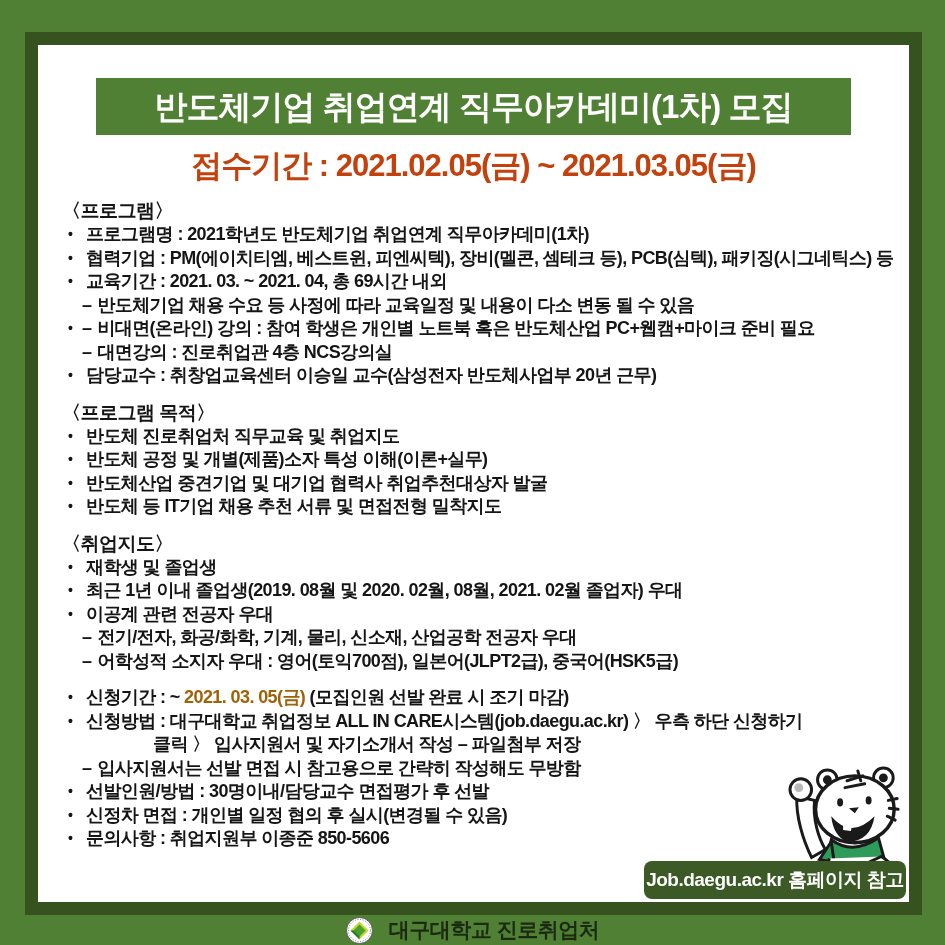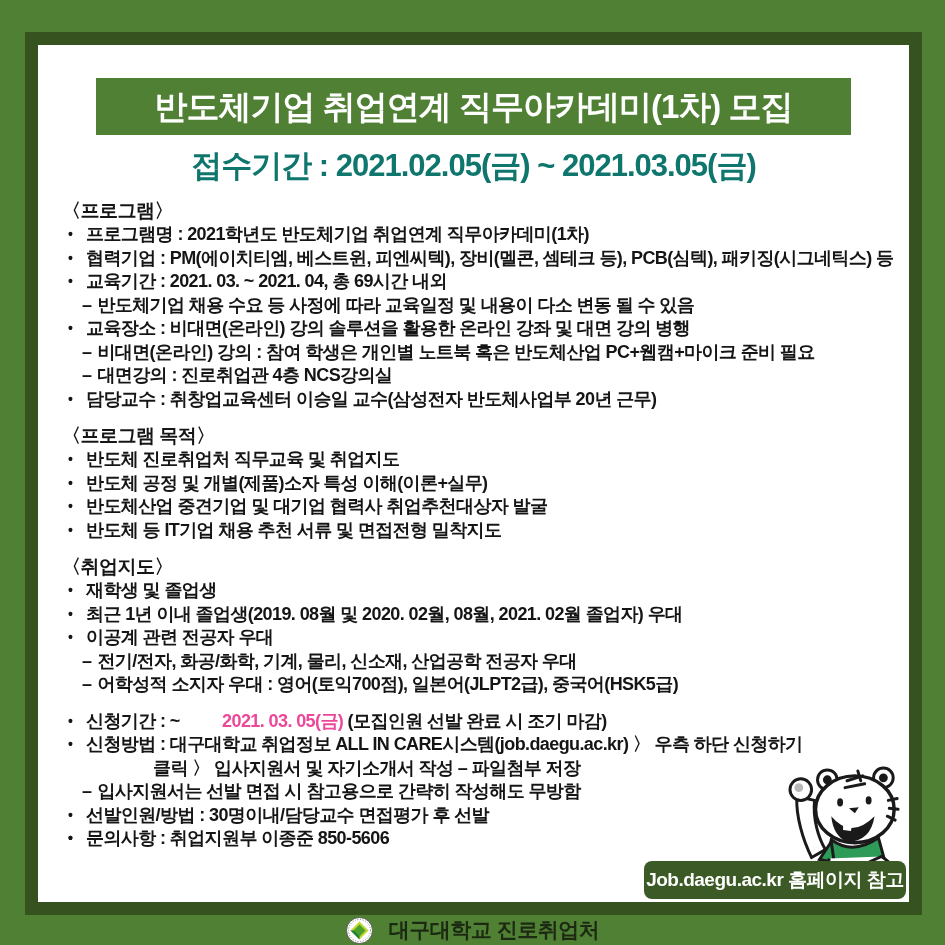--- a/index.html
+++ b/index.html
@@ -10,21 +10,21 @@
     --scarf:#2f9b59;
   }
   html,body{margin:0;padding:0;}
   body{width:945px;height:945px;font-family:"Liberation Sans",sans-serif;}
   .poster{position:relative;width:945px;height:945px;background:var(--green);overflow:hidden;}
   .frame{position:absolute;left:25px;top:32px;width:897px;height:883px;background:#fff;
          border:13px solid var(--dark);box-sizing:border-box;overflow:hidden;}
   .banner{margin:33px auto 0;width:755px;height:57px;background:var(--green);
           color:#fff;font-size:33px;font-weight:bold;text-align:center;line-height:57px;
           letter-spacing:-1px;white-space:nowrap;}
-  .subtitle{margin-top:10px;text-align:center;font-size:31px;font-weight:bold;color:#0f766e;
+  .subtitle{margin-top:10px;text-align:center;font-size:31px;font-weight:bold;color:#c2410c;
             letter-spacing:-1px;line-height:42px;white-space:nowrap;}
   .sections{margin-top:12px;padding-left:8px;color:#151515;}
   .section{margin-bottom:13px;}
   .heading{font-size:19px;font-weight:bold;line-height:24px;letter-spacing:-0.5px;white-space:nowrap;margin-left:16px;}
   .item{position:relative;font-size:18px;font-weight:bold;line-height:23.5px;
         letter-spacing:-0.6px;white-space:nowrap;}
   .item .marker{display:inline-block;}
   .item.l1{padding-left:40px;}
   .item.l1 .marker{position:absolute;left:22px;top:0;font-size:14px;}
   .item.l2{padding-left:36px;}
@@ -47,47 +47,47 @@
   <div class="frame">
     <div class="banner">반도체기업 취업연계 직무아카데미(1차) 모집</div>
     <div class="subtitle">접수기간 : 2021.02.05(금) ~ 2021.03.05(금)</div>
     <div class="sections" id="sections">
         <div class="section">
           <div class="heading">〈프로그램〉</div>
           <div class="item l1"><span class="marker">•</span><span>프로그램명 : 2021학년도 반도체기업 취업연계 직무아카데미(1차)</span></div>
           <div class="item l1"><span class="marker">•</span><span>협력기업 : PM(에이치티엠, 베스트윈, 피엔씨텍), 장비(멜콘, 셈테크 등), PCB(심텍), 패키징(시그네틱스) 등</span></div>
           <div class="item l1"><span class="marker">•</span><span>교육기간 : 2021. 03. ~ 2021. 04, 총 69시간 내외</span></div>
           <div class="item l2"><span class="marker">–</span><span>반도체기업 채용 수요 등 사정에 따라 교육일정 및 내용이 다소 변동 될 수 있음</span></div>
-          <div class="item l1"><span class="marker">•</span><span>교육장소 : 비대면(온라인) 강의 솔루션을 활용한 온라인 강좌 및 대면 강의 병행</span></div>
+          <div class="item l1"><span class="marker">•</span></div>
           <div class="item l2"><span class="marker">–</span><span>비대면(온라인) 강의 : 참여 학생은 개인별 노트북 혹은 반도체산업 PC+웹캠+마이크 준비 필요</span></div>
           <div class="item l2"><span class="marker">–</span><span>대면강의 : 진로취업관 4층 NCS강의실</span></div>
           <div class="item l1"><span class="marker">•</span><span>담당교수 : 취창업교육센터 이승일 교수(삼성전자 반도체사업부 20년 근무)</span></div>
         </div>
         <div class="section">
           <div class="heading">〈프로그램 목적〉</div>
           <div class="item l1"><span class="marker">•</span><span>반도체 진로취업처 직무교육 및 취업지도</span></div>
           <div class="item l1"><span class="marker">•</span><span>반도체 공정 및 개별(제품)소자 특성 이해(이론+실무)</span></div>
           <div class="item l1"><span class="marker">•</span><span>반도체산업 중견기업 및 대기업 협력사 취업추천대상자 발굴</span></div>
           <div class="item l1"><span class="marker">•</span><span>반도체 등 IT기업 채용 추천 서류 및 면접전형 밀착지도</span></div>
         </div>
         <div class="section">
           <div class="heading">〈취업지도〉</div>
           <div class="item l1"><span class="marker">•</span><span>재학생 및 졸업생</span></div>
           <div class="item l1"><span class="marker">•</span><span>최근 1년 이내 졸업생(2019. 08월 및 2020. 02월, 08월, 2021. 02월 졸업자) 우대</span></div>
           <div class="item l1"><span class="marker">•</span><span>이공계 관련 전공자 우대</span></div>
           <div class="item l2"><span class="marker">–</span><span>전기/전자, 화공/화학, 기계, 물리, 신소재, 산업공학 전공자 우대</span></div>
           <div class="item l2"><span class="marker">–</span><span>어학성적 소지자 우대 : 영어(토익700점), 일본어(JLPT2급), 중국어(HSK5급)</span></div>
         </div>
         <div class="section">
-          <div class="item l1"><span class="marker">•</span><span><span>신청기간 : ~ </span><span style="color: #ec4899; margin-left: 38px;">2021. 03. 05(금)</span><span> (모집인원 선발 완료 시 조기 마감)</span></span></div>
+          <div class="item l1"><span class="marker">•</span><span><span>신청기간 : ~ </span><span style="color: #a16207;">2021. 03. 05(금)</span><span> (모집인원 선발 완료 시 조기 마감)</span></span></div>
           <div class="item l1"><span class="marker">•</span><span>신청방법 : 대구대학교 취업정보 ALL IN CARE시스템(job.daegu.ac.kr) 〉 우측 하단 신청하기</span></div>
           <div class="item l3"><span>클릭 〉 입사지원서 및 자기소개서 작성 – 파일첨부 저장</span></div>
           <div class="item l2"><span class="marker">–</span><span>입사지원서는 선발 면접 시 참고용으로 간략히 작성해도 무방함</span></div>
           <div class="item l1"><span class="marker">•</span><span>선발인원/방법 : 30명이내/담당교수 면접평가 후 선발</span></div>
-          <div class="item l1"><span class="marker">•</span></div>
+          <div class="item l1"><span class="marker">•</span><span>신정차 면접 : 개인별 일정 협의 후 실시(변경될 수 있음)</span></div>
           <div class="item l1"><span class="marker">•</span><span>문의사항 : 취업지원부 이종준 850-5606</span></div>
         </div>
       </div>
   </div>
 
   <svg class="tiger" viewBox="0 0 120 140">
 
     <path d="M24,102 C15,84 8,60 9,40 L27,44 C25,63 31,82 38,94 Z" fill="#fff" stroke="#1a1a1a" stroke-width="3"></path>
     <circle cx="13" cy="33" r="11" fill="#fff" stroke="#1a1a1a" stroke-width="3"></circle>
     <circle cx="11" cy="31" r="4.5" fill="#b9b9b9"></circle>

